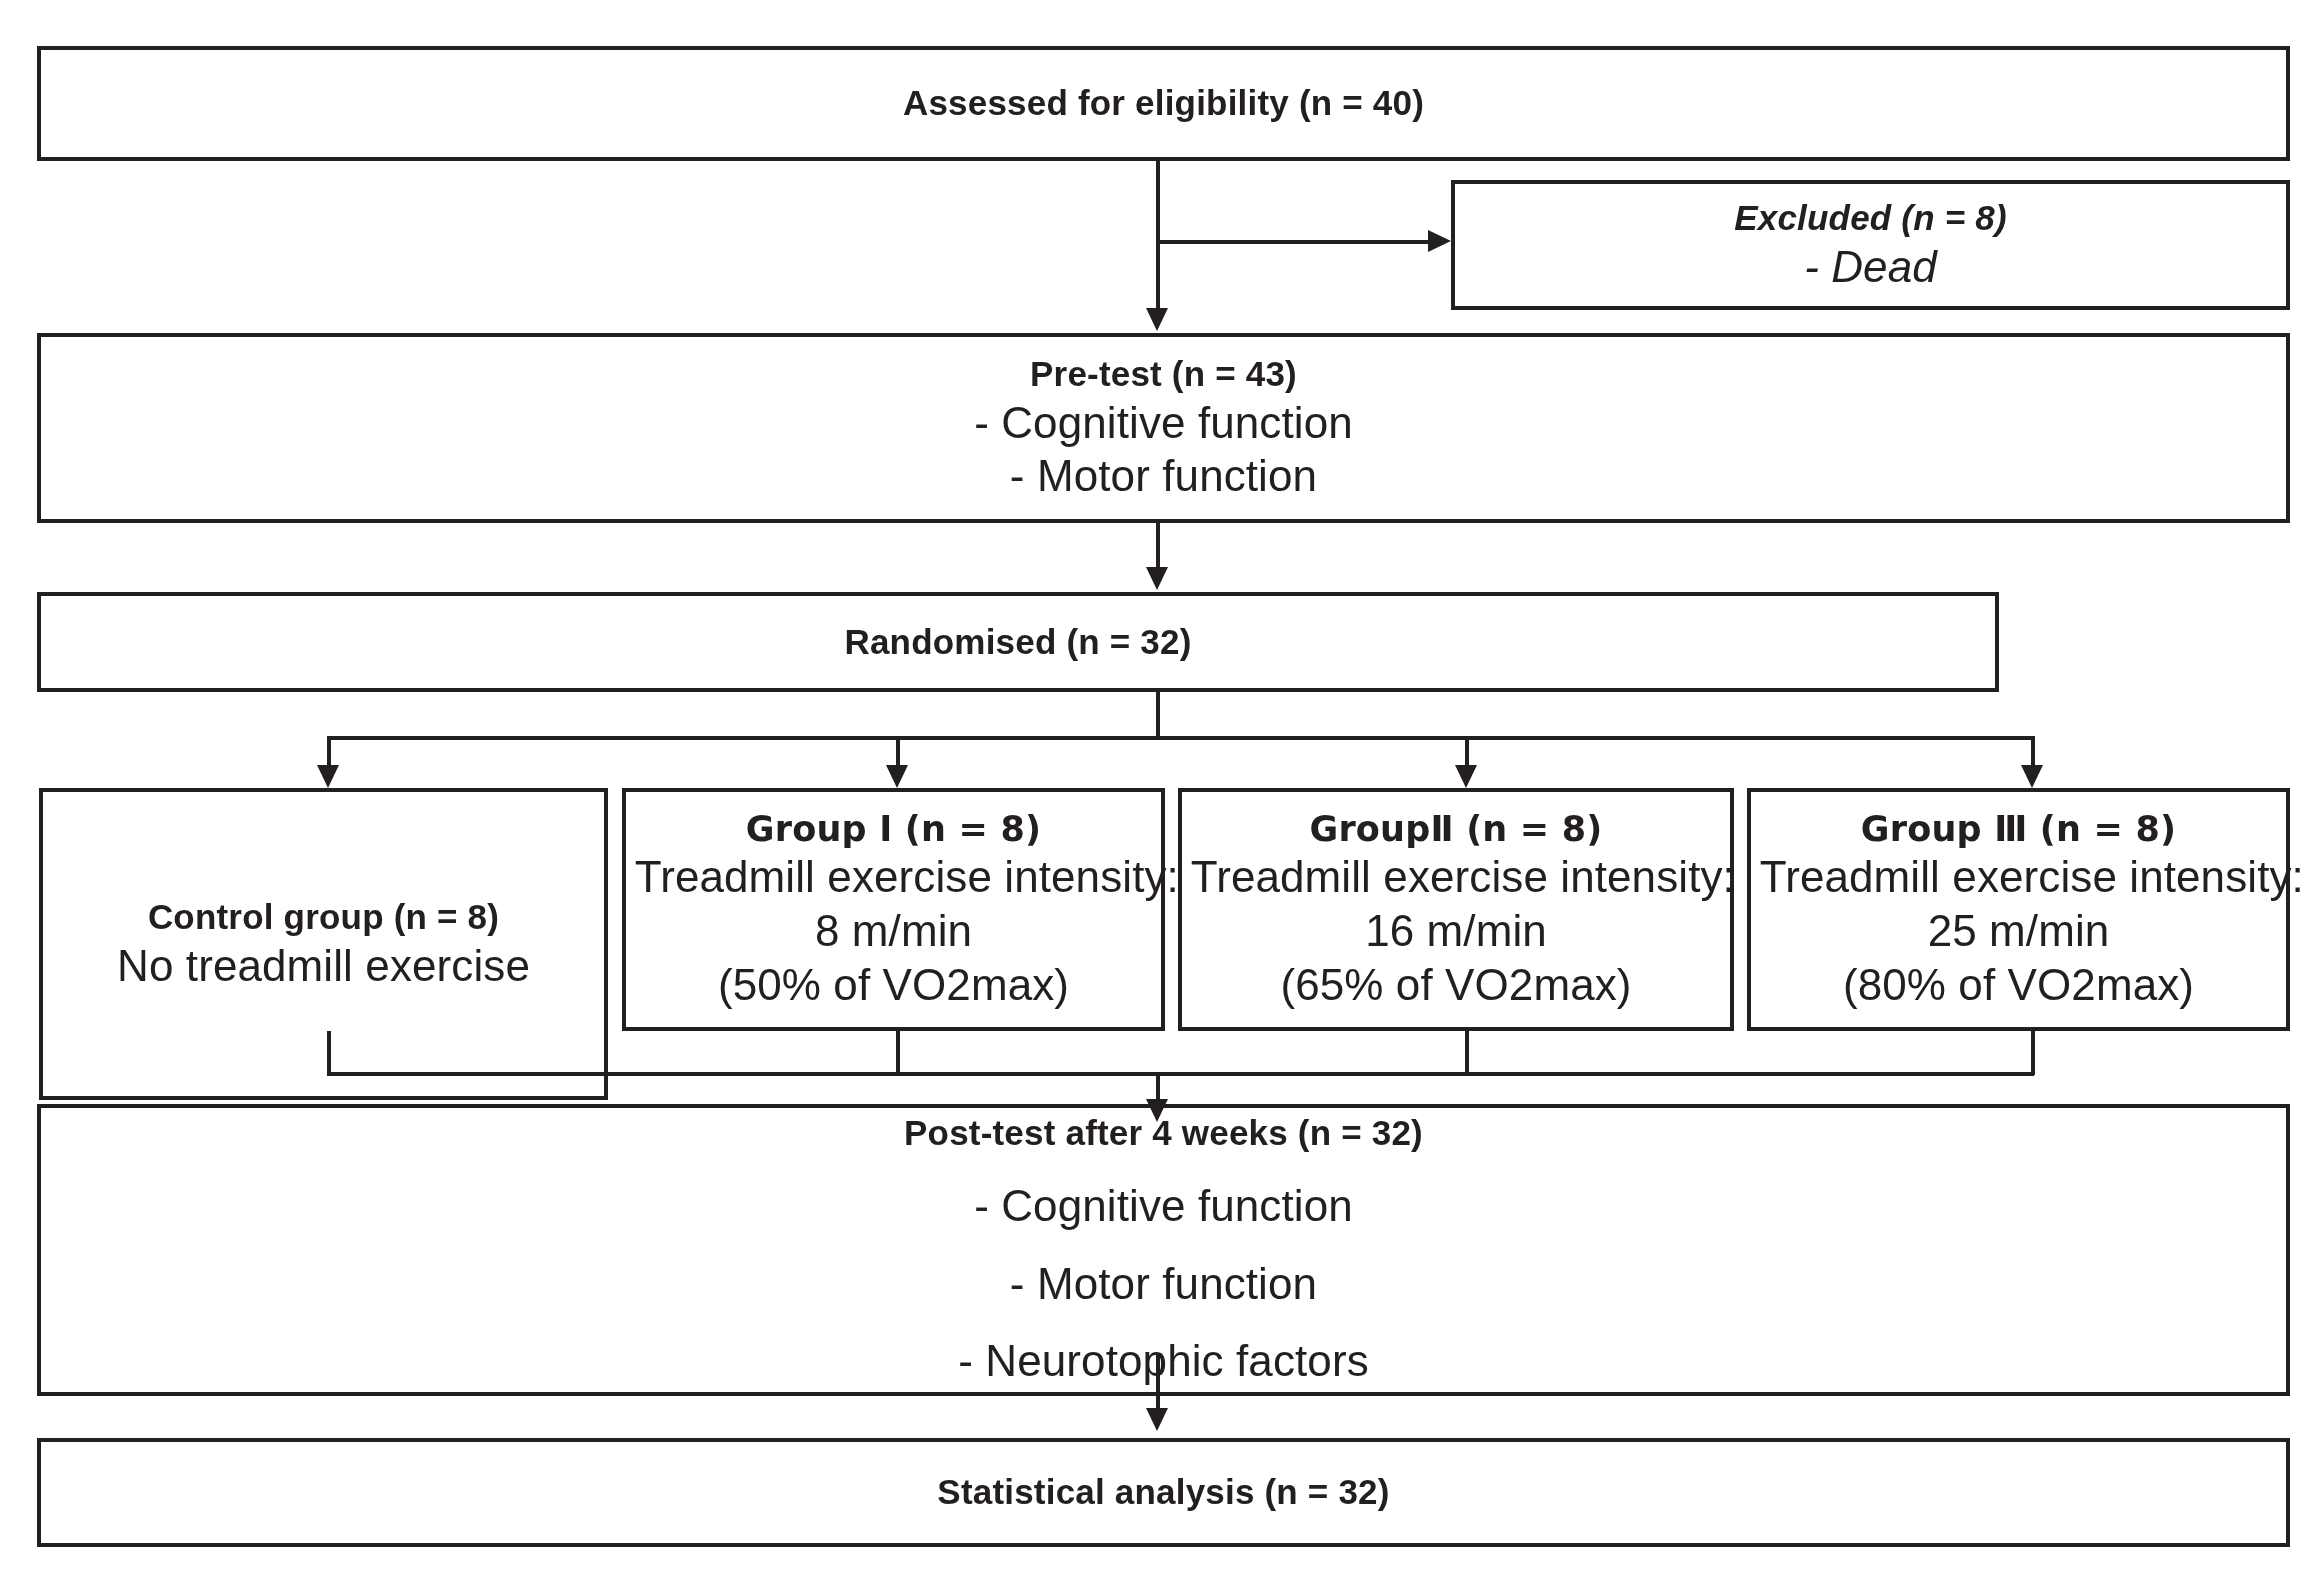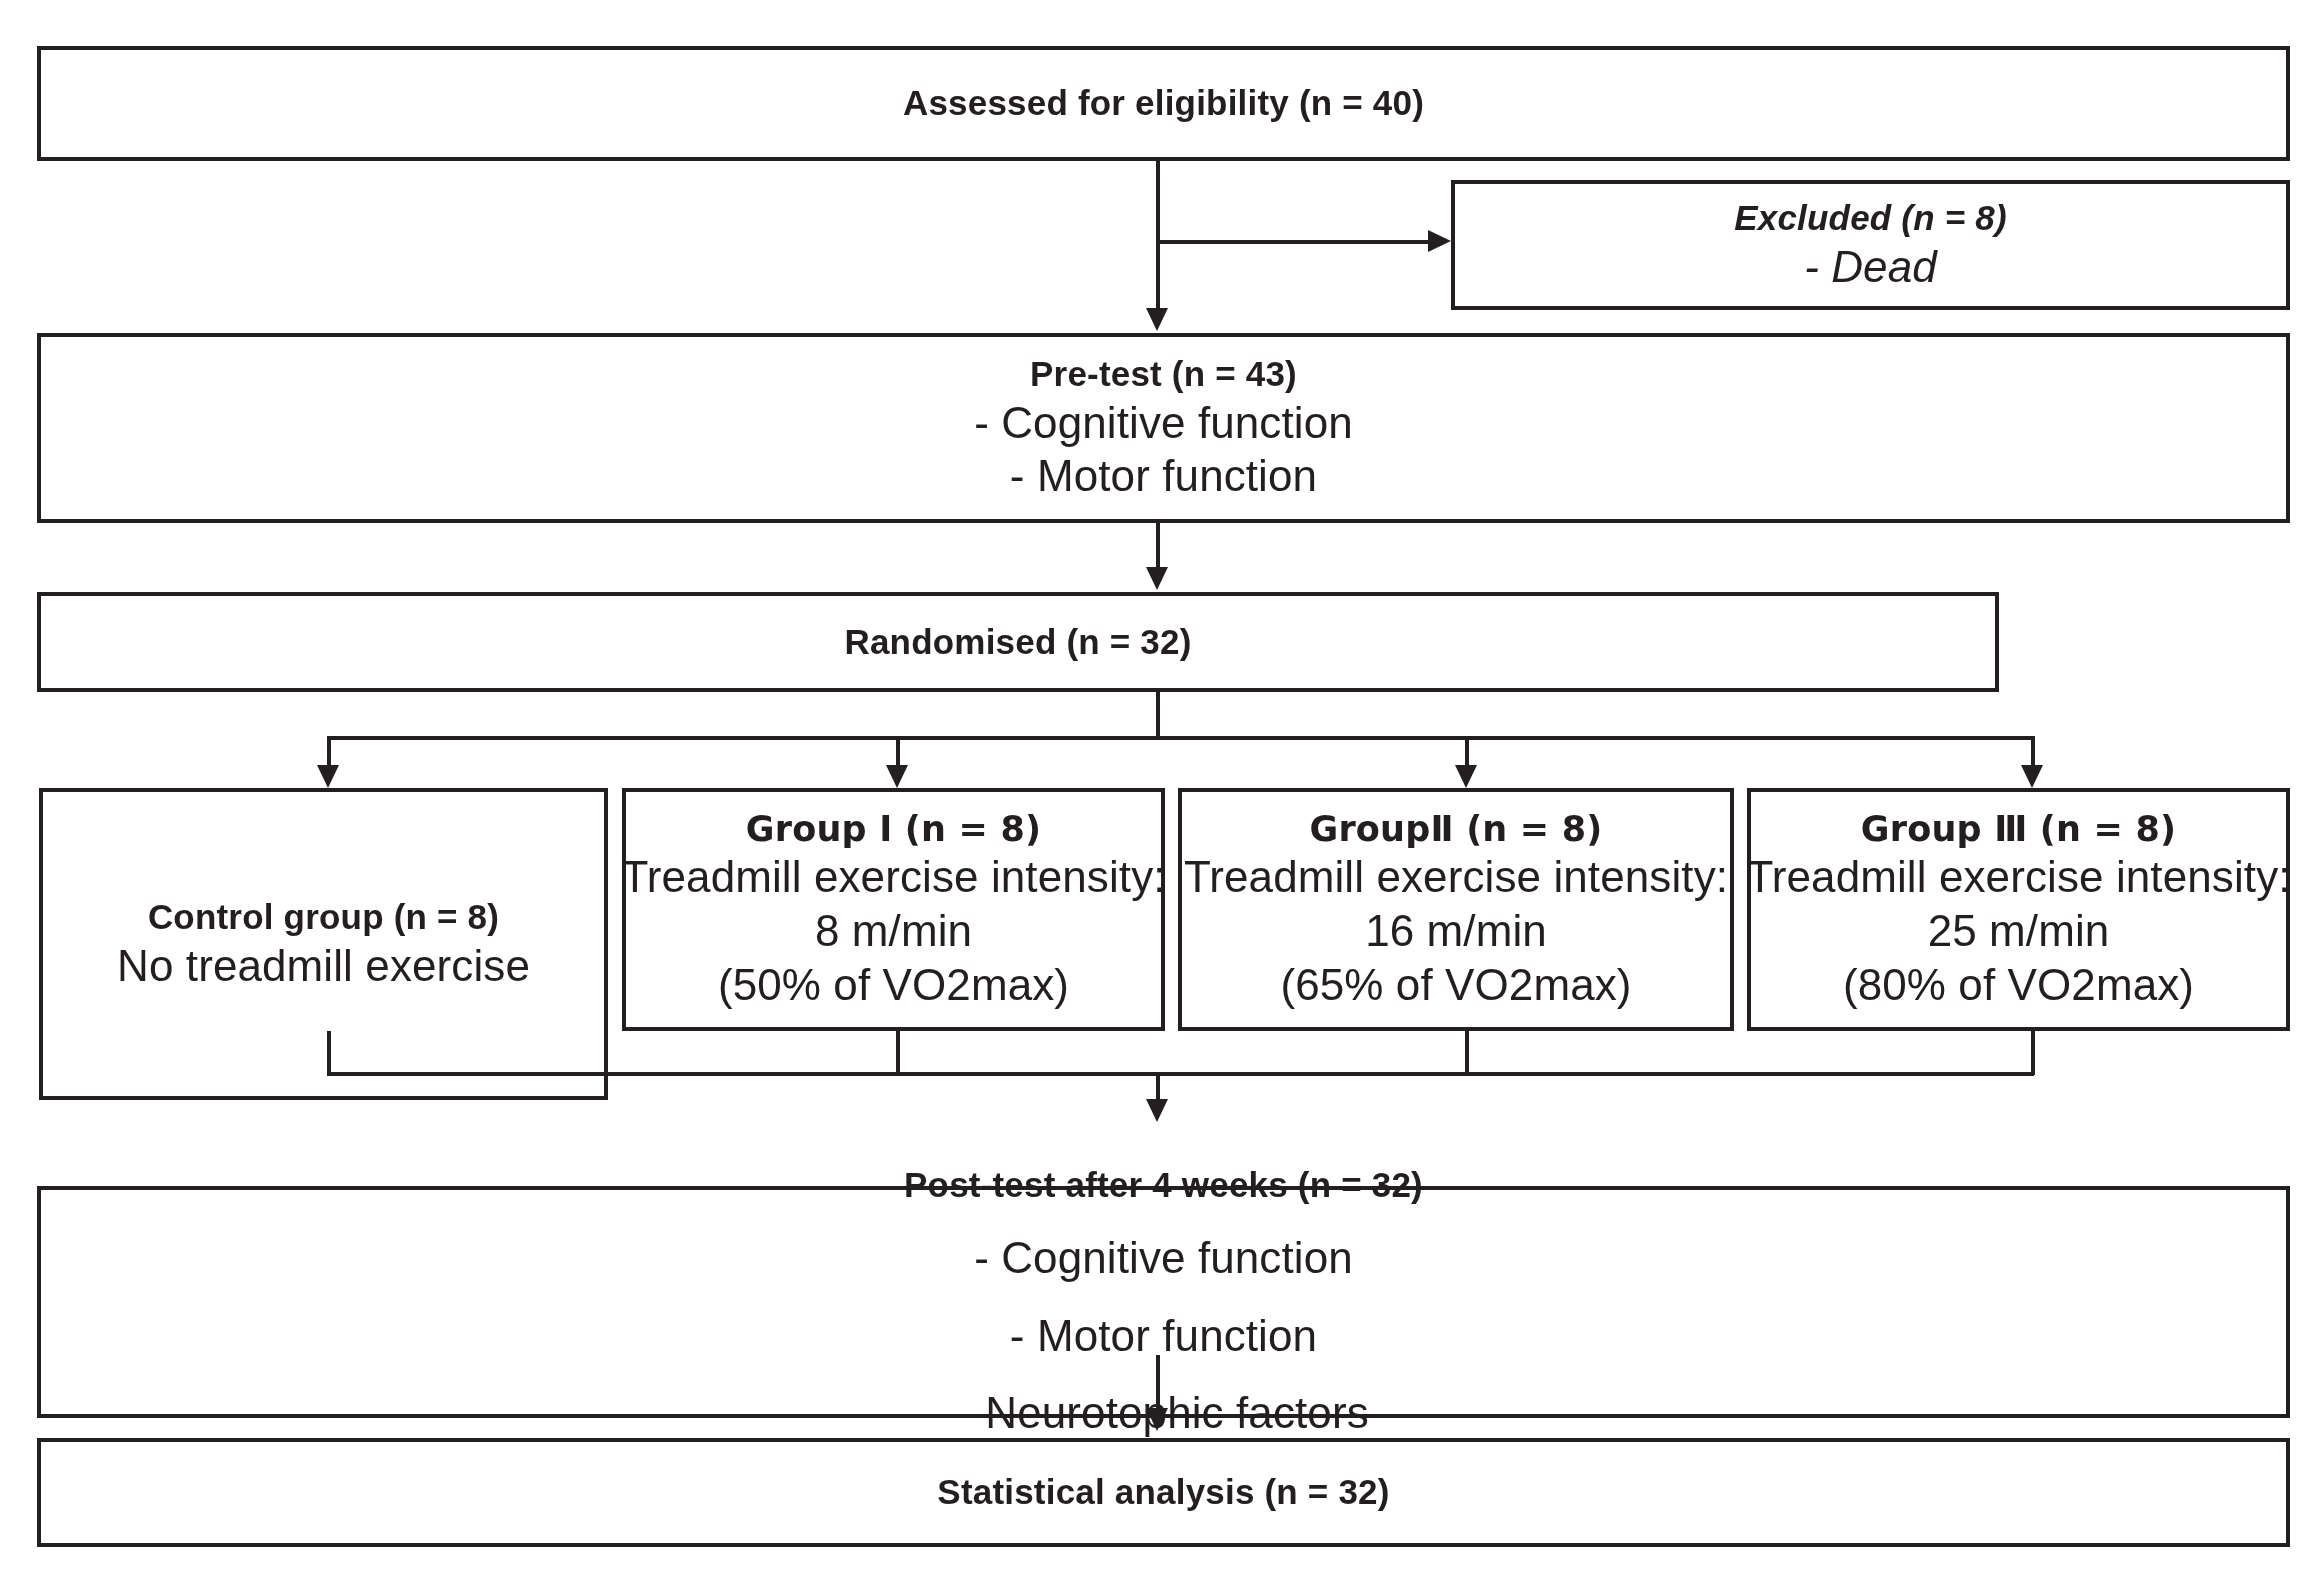--- a/index.html
+++ b/index.html
@@ -16,21 +16,20 @@
     color: #231f20;
     overflow: hidden;
   }
   .box {
     position: absolute;
     box-sizing: border-box;
     border: 4.4px solid #231f20;
     background: #ffffff;
     display: flex;
     flex-direction: column;
-    align-items: center;
     justify-content: center;
     text-align: center;
     padding: 3.5px 8.8px;
   }
   .ttl {
     font-weight: bold;
     font-size: 35px;
     line-height: 1.22;
     letter-spacing: 0.2px;
     white-space: nowrap;
@@ -115,21 +114,21 @@
     <div class="sub">(65% of VO2max)</div>
   </div>
 
   <div class="box" style="left:1747px; top:788px; width:543px; height:243px;">
     <div class="ttl roman">Group Ⅲ (n = 8)</div>
     <div class="sub">Treadmill exercise intensity:</div>
     <div class="sub">25 m/min</div>
     <div class="sub">(80% of VO2max)</div>
   </div>
 
-  <div class="box" style="left:37px; top:1186px; width:2253px; height:232px;gap:24px;">
+  <div class="box" style="left:37px; top:1104px; width:2253px; height:292px;gap:24px;">
     <div class="ttl">Post-test after 4 weeks (n = 32)</div>
     <div class="sub">- Cognitive function</div>
     <div class="sub">- Motor function</div>
     <div class="sub">- Neurotophic factors</div>
   </div>
 
   <div class="box" style="left:37px; top:1438px; width:2253px; height:109px;">
     <div class="ttl">Statistical analysis (n = 32)</div>
   </div>
 

